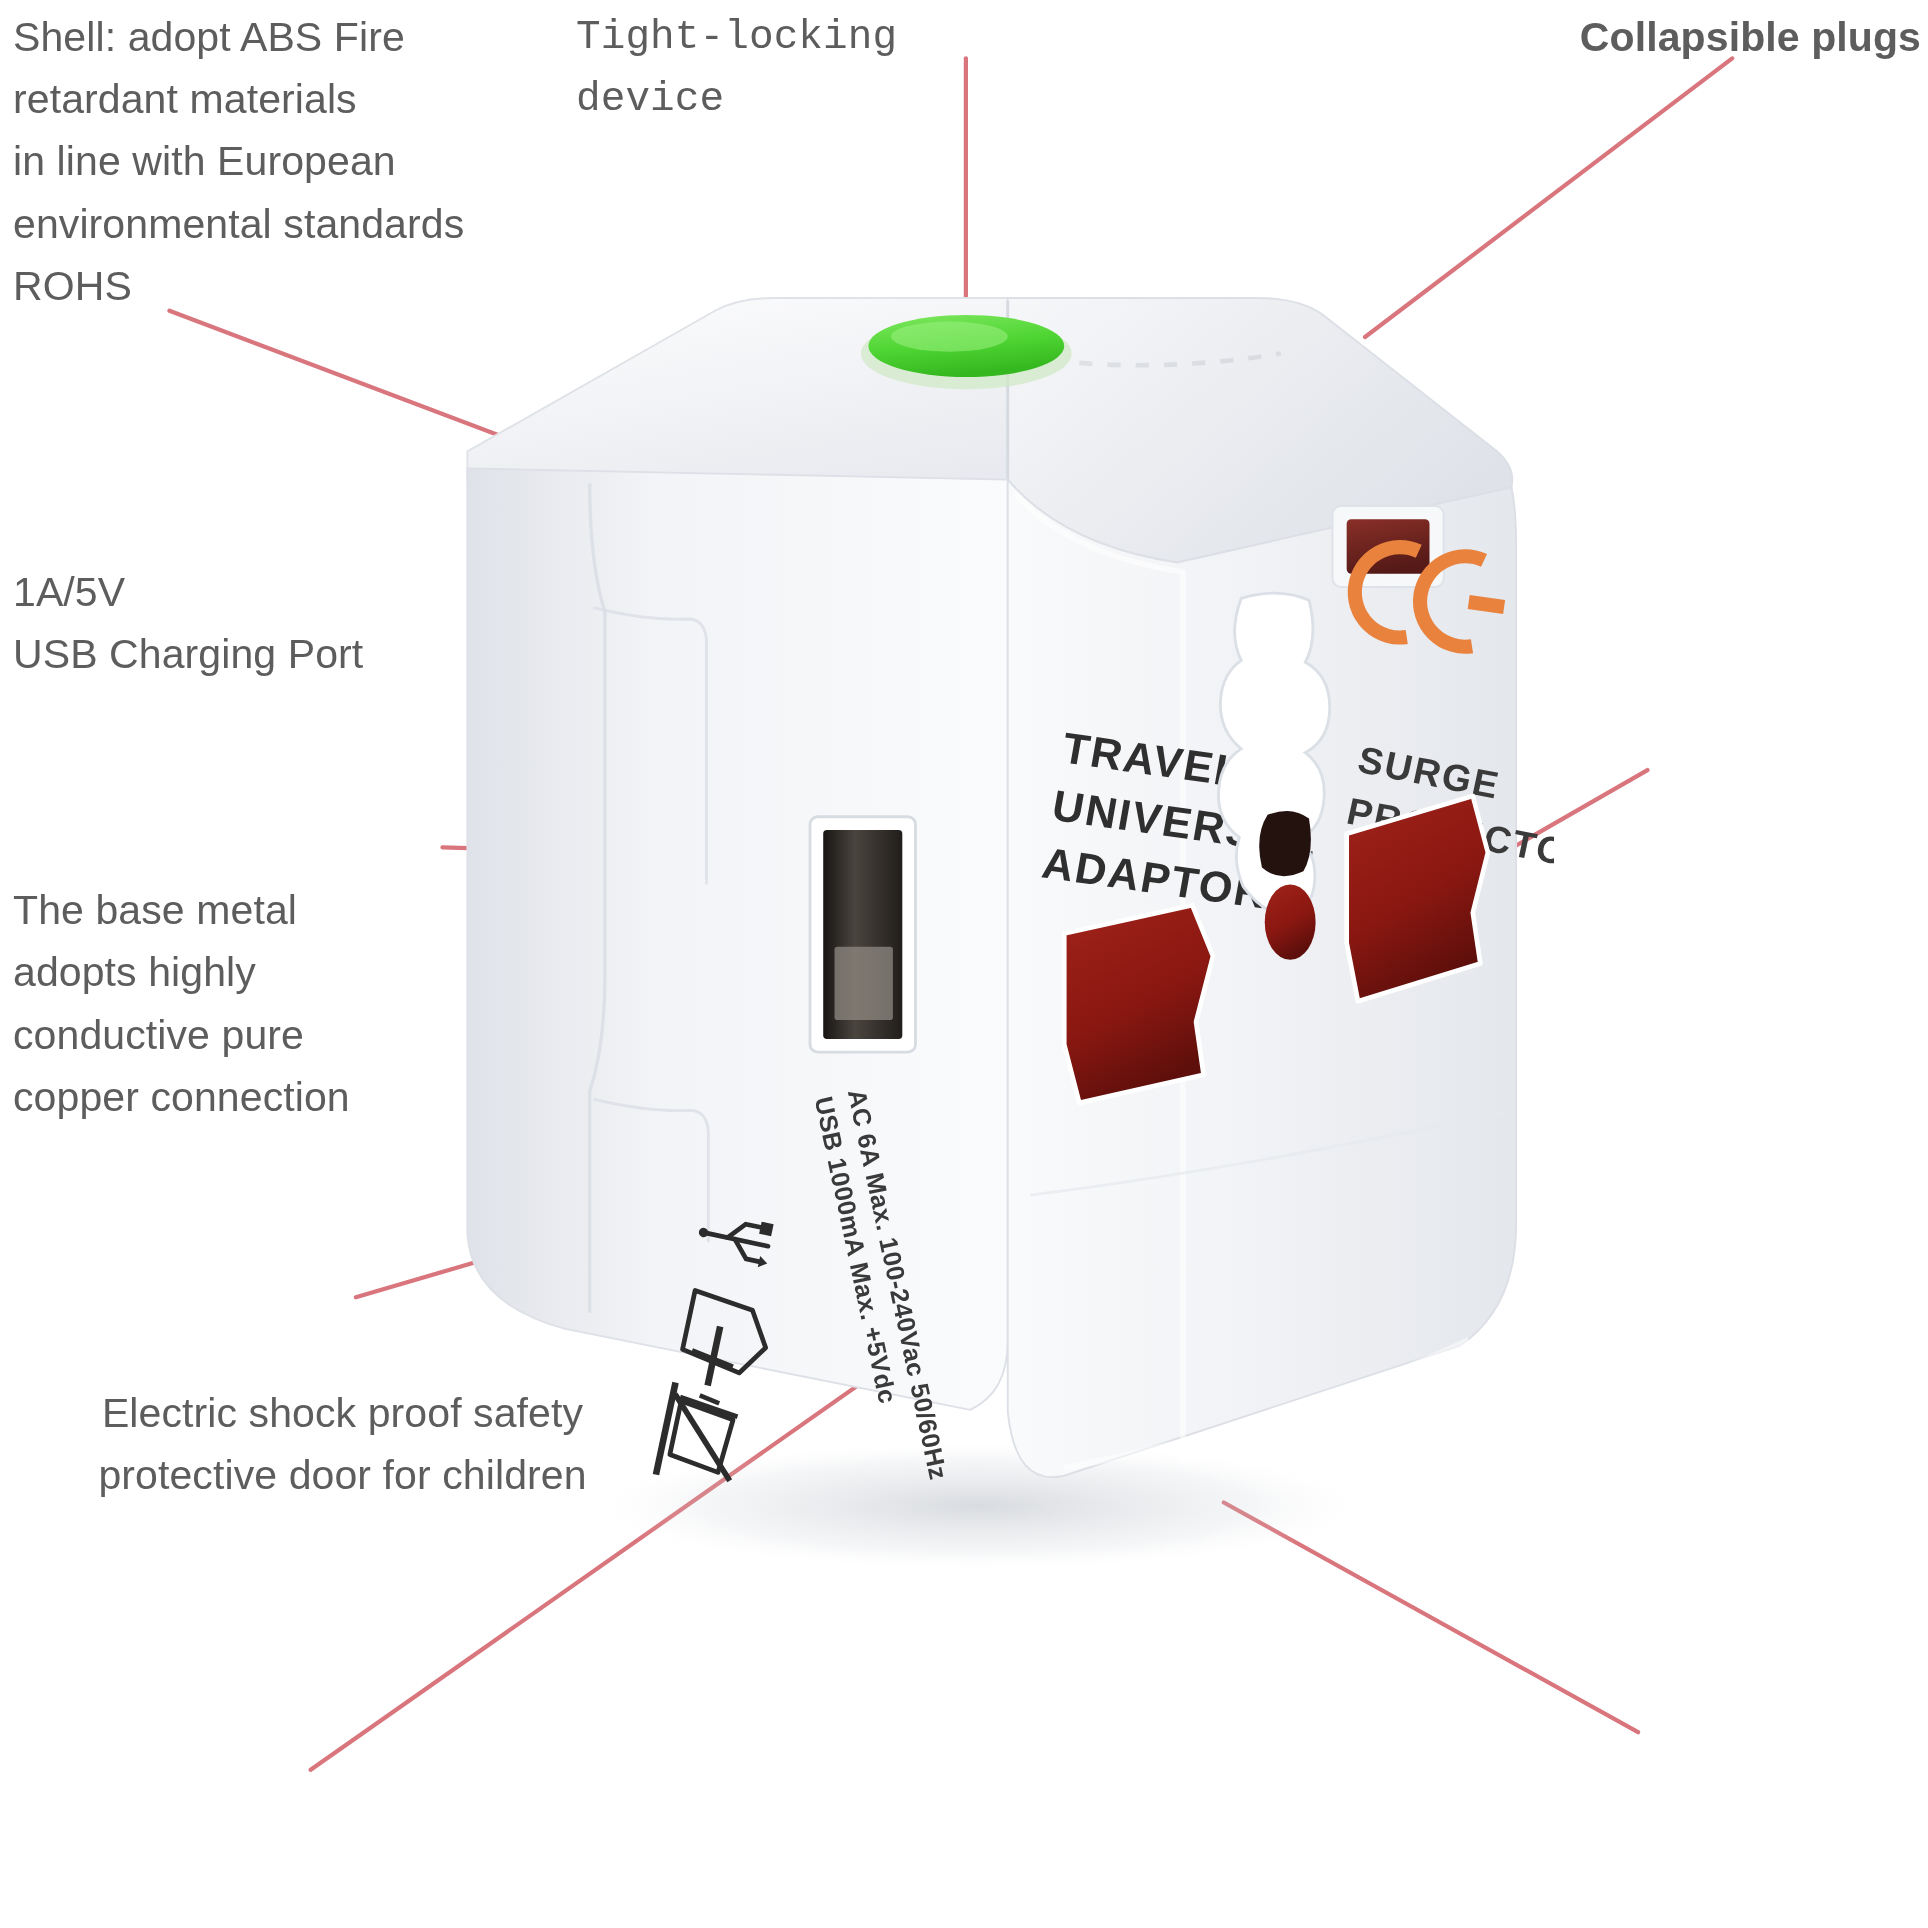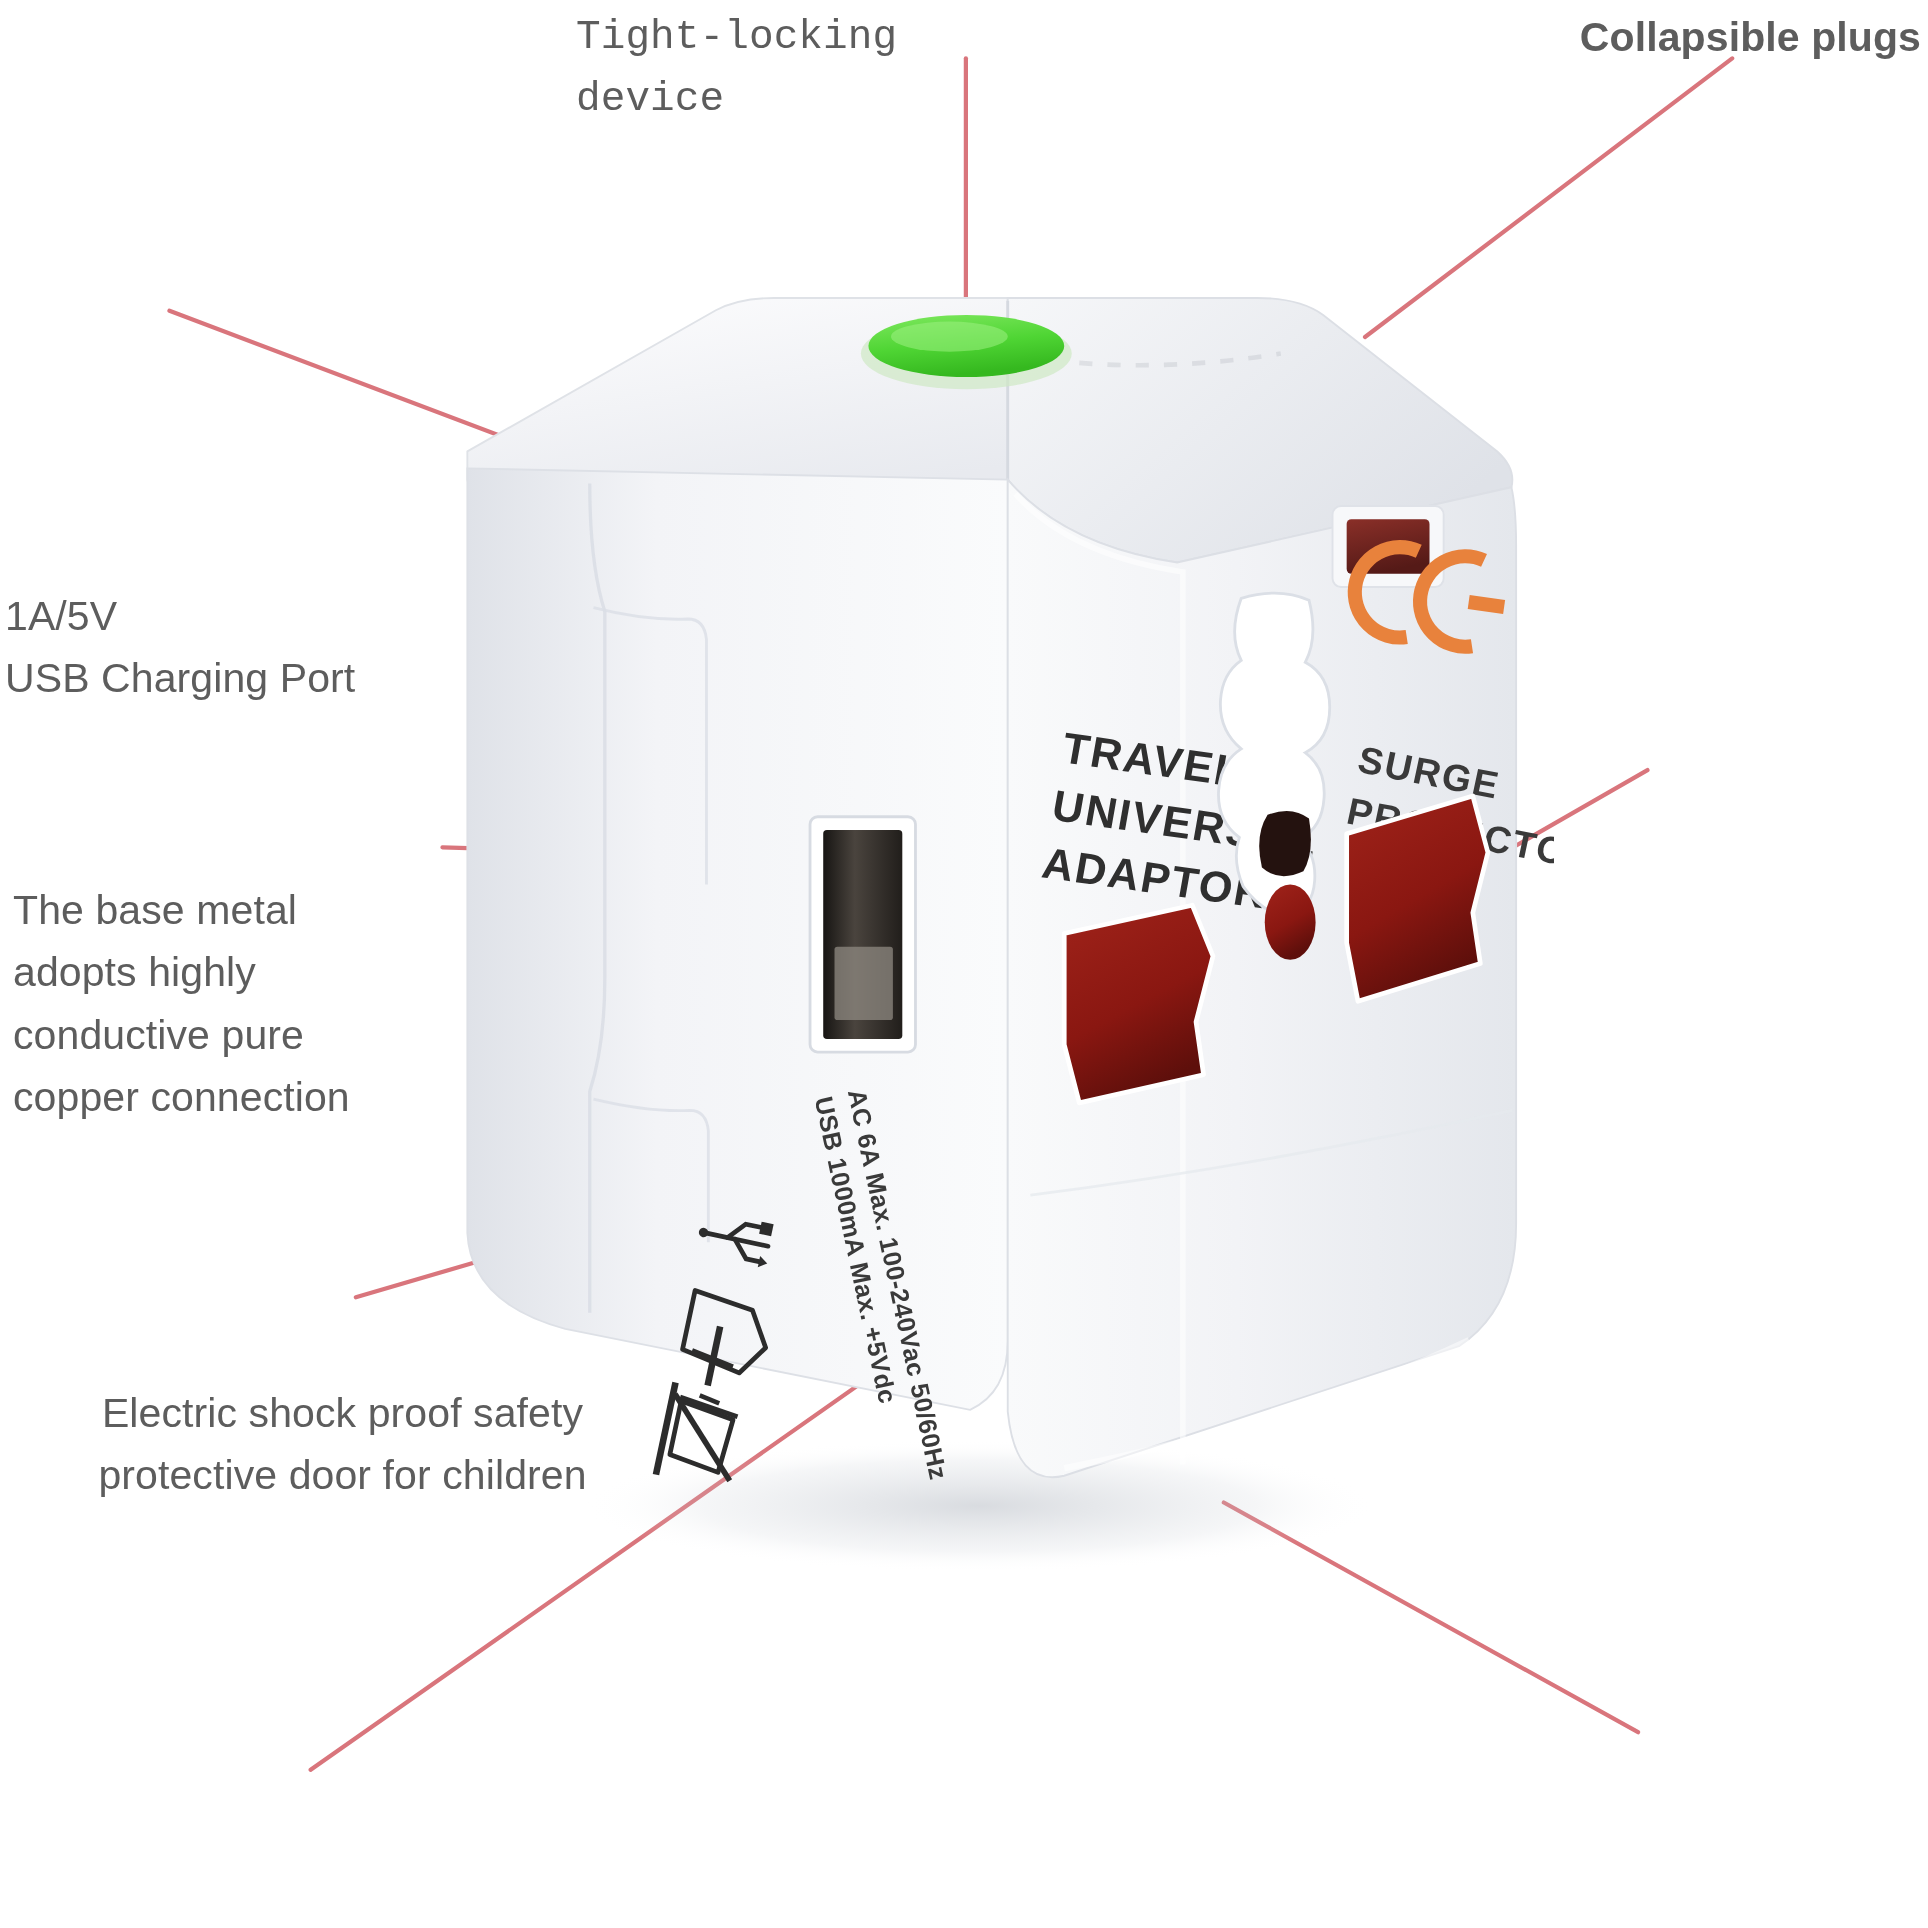--- a/index.html
+++ b/index.html
@@ -19,21 +19,21 @@
     color:#5d5d5d;
     font-weight:400;
     letter-spacing:0.1px;
     white-space:pre-line;
   }
   .callout.right{text-align:right;font-weight:bold;}
 
   .c-shell        {left:13px;  top:5.6px;    width:490px;}
   .c-tight        {left:576px; top:5.6px;    width:433px;font-family:Liberation Mono, monospace;}
   .c-collapse     {left:1431px;top:5.6px;    width:490px; }
-  .c-usb          {left:5px;  top:561px;  width:490px;margin-top:24px;}
+  .c-usb          {left:13px;  top:561px;  width:490px;}
   .c-ink          {left:1435px;top:561px;  width:482px;}
   .c-base         {left:13px;  top:879px;  width:490px;}
   .c-shock        {left:13px;  top:1382px; width:659px;text-align:center;}
   .c-lightning    {left:1241px;top:1382px; width:678px;}
 
   
   #leaders{position:absolute;inset:0;pointer-events:none;}
 
   
   #device{position:absolute;left:405px;top:169px;width:1149px;height:1431px;}
@@ -258,20 +258,25 @@
                L 1142 844
                L 1012 884
                L 1000 822 Z" fill="url(#gSock)" stroke="#ffffff" stroke-width="5" stroke-linejoin="round"></path>
     </g>
 
     <path d="M 664 1090 Q 900 1060 1176 1000" stroke="#e6e9ee" stroke-width="3" fill="none" opacity="0.75"></path>
 
     <path d="M 700 1380 Q 940 1334 1130 1244" stroke="#ffffff" stroke-width="7" fill="none" opacity="0.5"></path>
   </svg>
 
+  <div class="callout c-shell">Shell: adopt ABS Fire
+retardant materials
+in line with European
+environmental standards
+ROHS</div>
   <div class="callout c-tight">Tight-locking device</div>
   <div class="callout right c-collapse">Collapsible plugs</div>
   <div class="callout c-usb">1A/5V
 USB Charging Port</div>
   <div class="callout c-base">The base metal
 adopts highly
 conductive pure
 copper connection</div>
   <div class="callout c-shock">Electric shock proof safety
 protective door for children</div>

